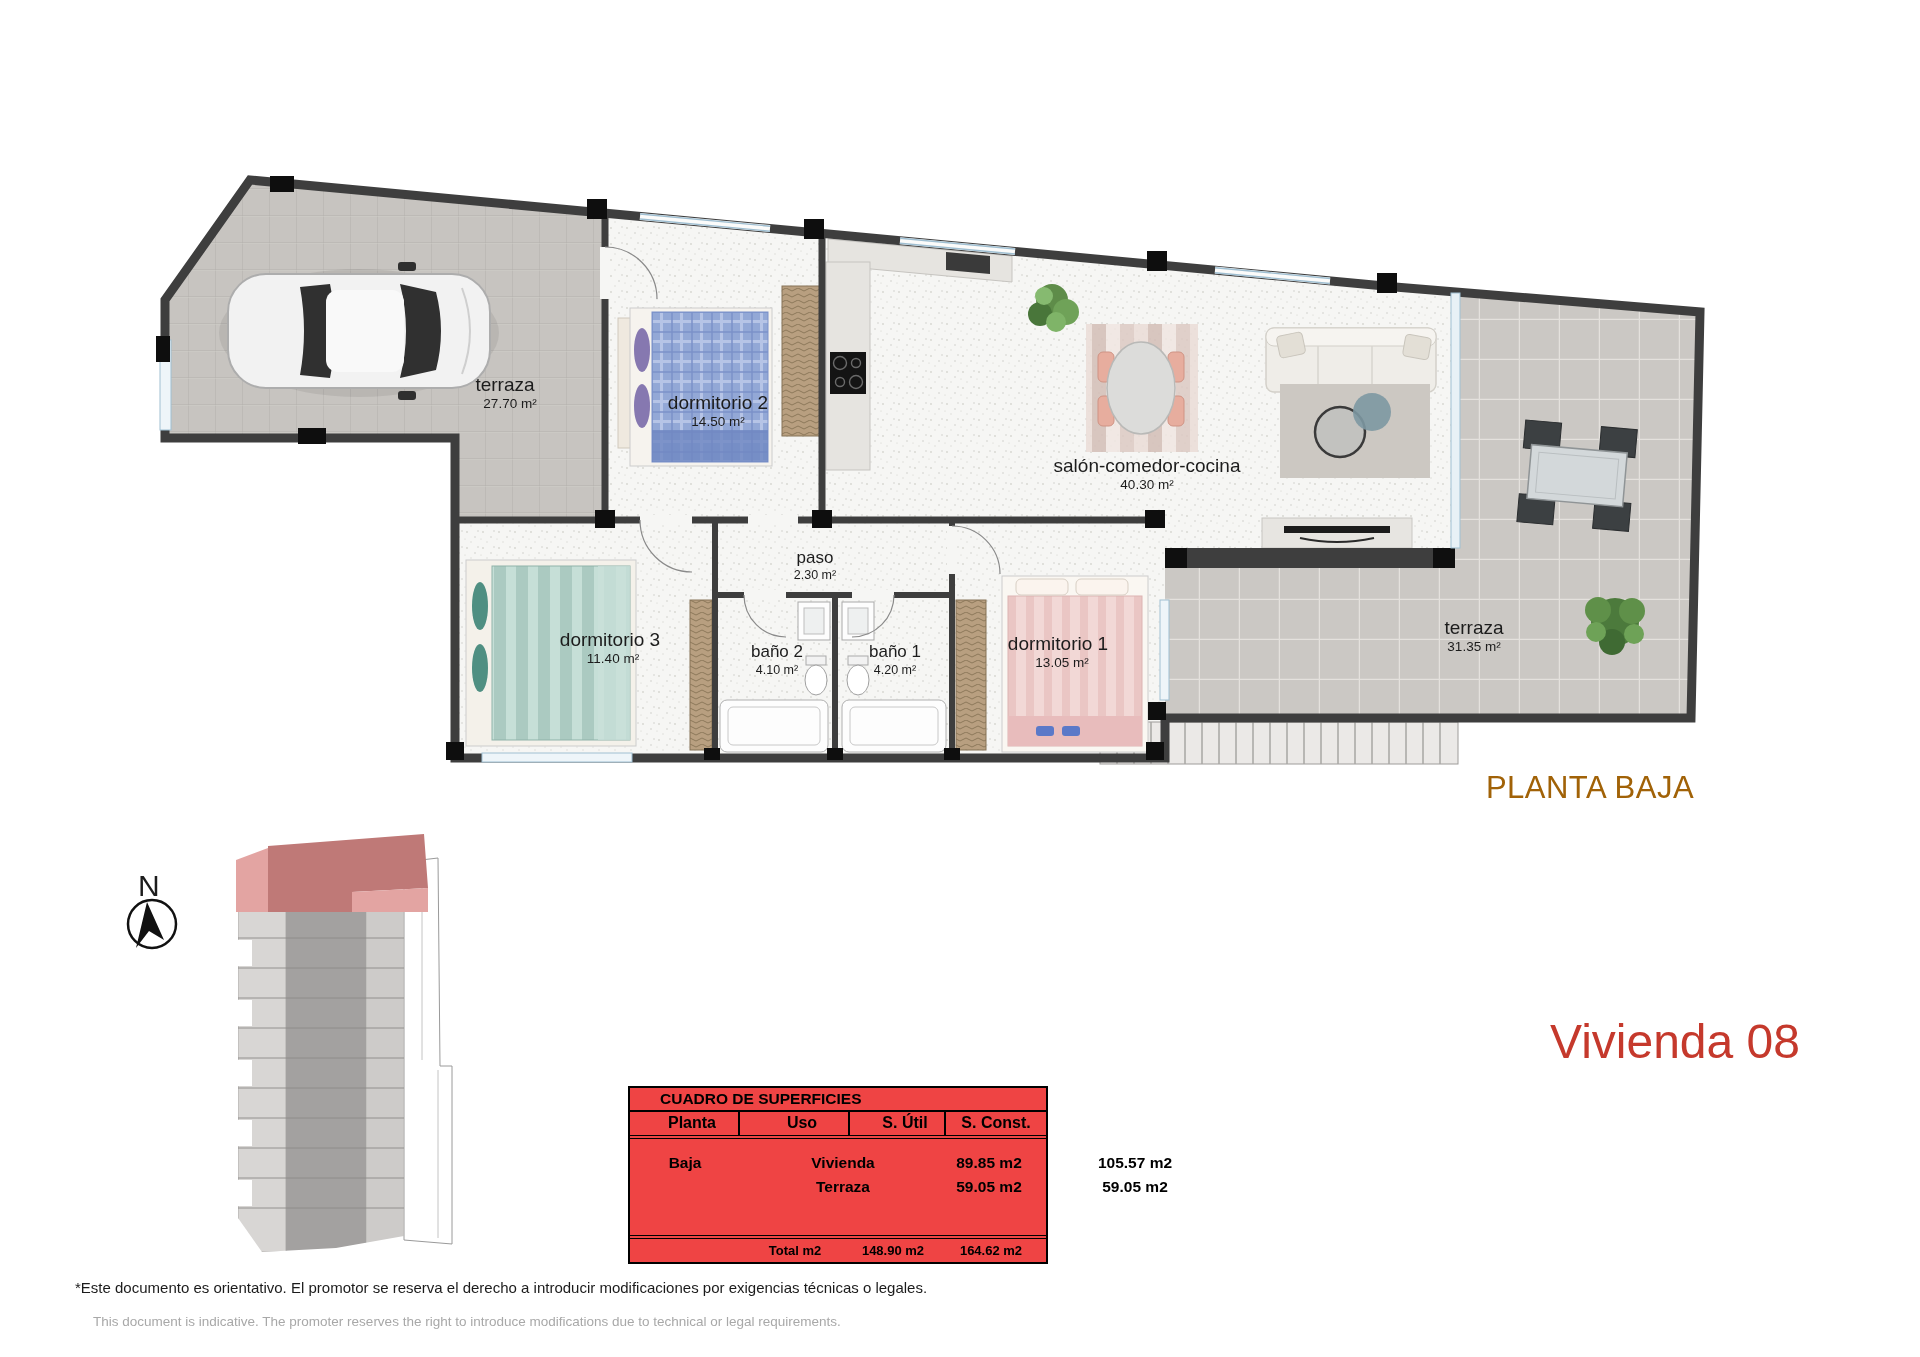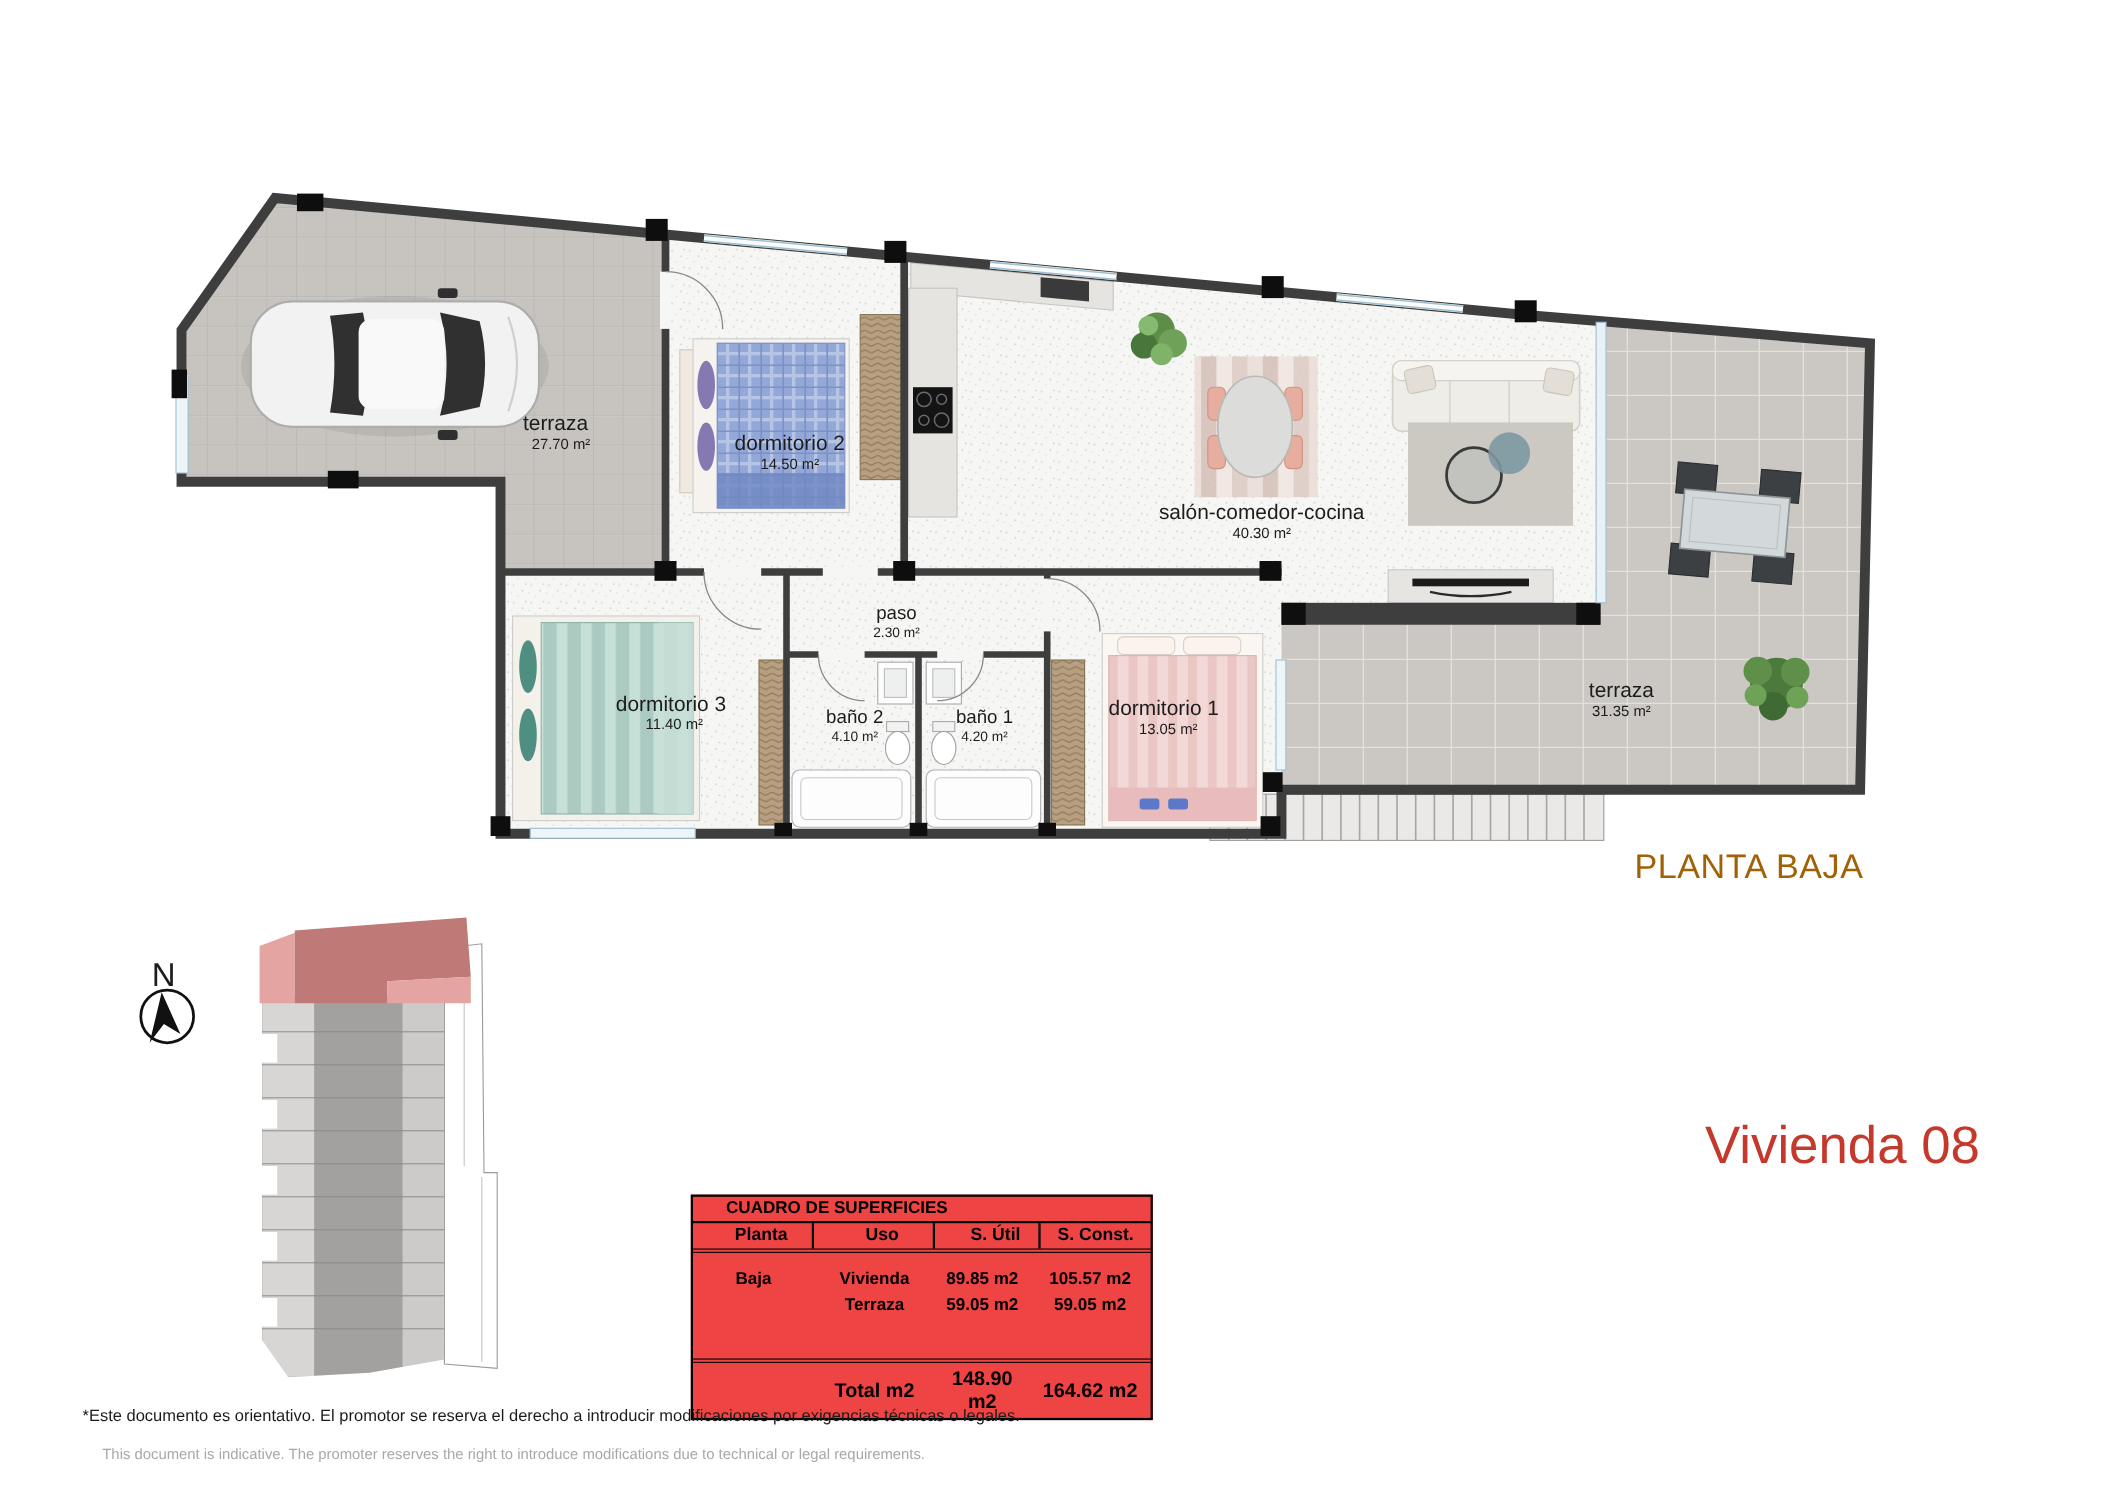--- a/index.html
+++ b/index.html
@@ -17,25 +17,25 @@
               font-size:48px;}
   
   .s-table{position:absolute;left:628px;top:1086px;width:416px;border:2px solid #000;
            background:#ef4444;font-weight:bold;color:#000;}
   .s-title{font-size:15.5px;padding:2px 0 2px 30px;border-bottom:2px solid #000;}
   .t-row{display:grid;grid-template-columns:110px 110px 96px 100px;align-items:center;}
   .t-head{border-bottom:4px double #000;font-size:16px;}
   .t-head > div{text-align:center;padding:2px 0 3px 0;}
   .t-head > div:not(:last-child){border-right:2px solid #000;margin-left:16px;}
   .t-body{font-size:15.5px;padding-top:12px;}
-  .t-body .t-row{line-height:24px;}
+  .t-body .t-row{line-height:24px;gap:48px;}
   .c-center{text-align:center;}
   .c-num{text-align:center;padding-right:10px;}
   .t-spacer{height:36px;}
-  .t-total{border-top:4px double #000;font-size:18px;padding:4px 0;}
+  .t-total{border-top:4px double #000;font-size:13px;padding:4px 0;}
   
   .footer{position:absolute;left:75px;top:1279px;}
   .footer .es{font-size:15px;color:#1b1b1b;}
   .footer .en{font-size:13.5px;color:#a8a8a8;margin-left:18px;margin-top:18px;}
 </style>
 </head>
 <body>
 
 <div id="page">
 

